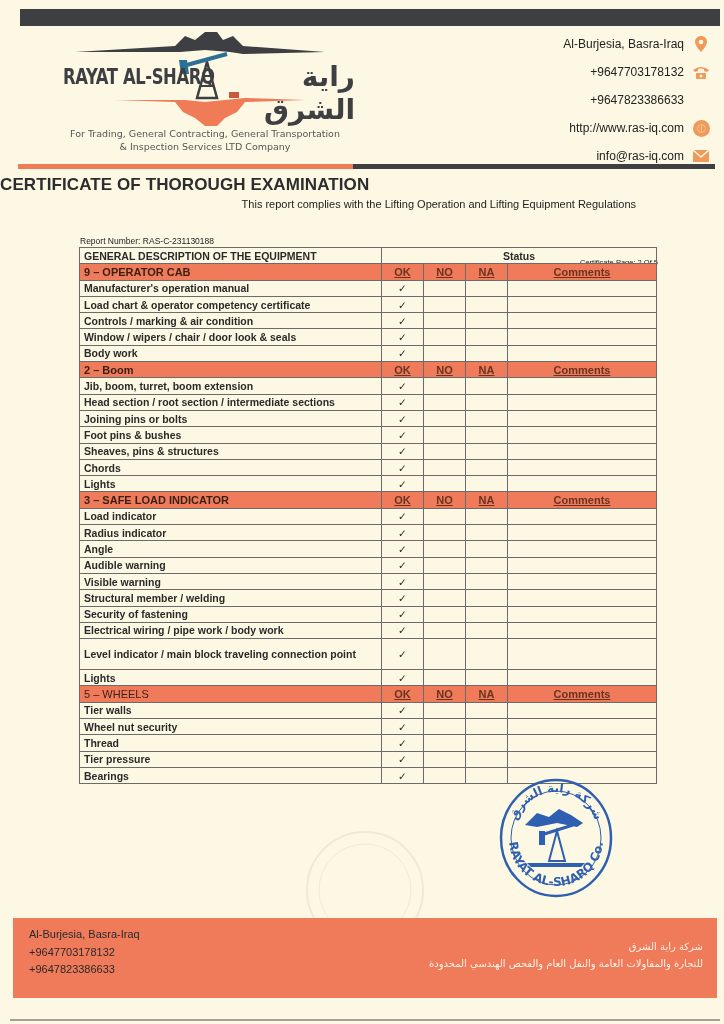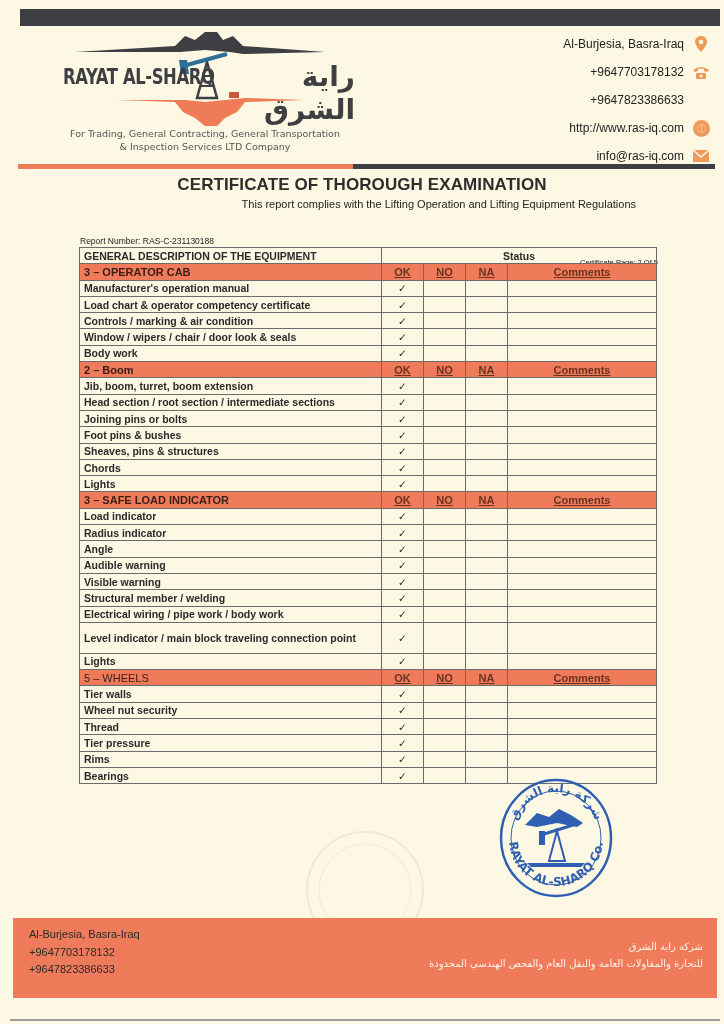--- a/index.html
+++ b/index.html
@@ -40,21 +40,21 @@
     display: flex; justify-content: flex-end; align-items: center;
     height: 28px; font-size: 12px; color: #222;
   }
   .contact-row .ic { width: 18px; height: 18px; margin-left: 8px; display: inline-flex; align-items: center; justify-content: center; }
   .contact-row .ic.empty { visibility: hidden; }
 
   .divider-orange { position: absolute; left: 18px; top: 164px; width: 335px; height: 5px; background: #ef7b57; }
   .divider-dark { position: absolute; left: 353px; top: 164px; width: 362px; height: 5px; background: #3d3f42; }
 
   .title {
-    position: absolute; left: 0; top: 175px; width: 724px; text-align: center;
+    position: absolute; left: 0; top: 175px; width: 724px; 
     font-weight: bold; font-size: 17px; color: #2d2d2d; letter-spacing: 0.1px;
   }
   .subtitle {
     position: absolute; left: 0; top: 198px; width: 636px; text-align: right;
     font-size: 11px; color: #222;
   }
   .report-no { position: absolute; left: 80px; top: 236px; font-size: 8.5px; color: #222; }
   .cert-page { position: absolute; right: 66px; top: 238px; font-size: 7.5px; color: #222; margin-top: 20px; }
 
   
@@ -180,21 +180,21 @@
       <col style="width:42px">
       <col style="width:42px">
       <col style="width:149px">
   </colgroup>
   <tbody id="tbody">
     <tr>
       <td>GENERAL DESCRIPTION OF THE EQUIPMENT</td>
       <td colspan="4" class="hdr-status">Status</td>
     </tr>
   <tr class="sec">
-        <td class="sec-title">3 – OPERATOR CAB</td>
+        <td class="sec-title">9 – OPERATOR CAB</td>
         <td class="c">OK</td>
         <td class="c">NO</td>
         <td class="c">NA</td>
         <td class="c">Comments</td>
       </tr>
       <tr>
         <td>Manufacturer's operation manual</td>
         <td class="c check">✓</td>
         <td class="c"></td>
         <td class="c"></td>
@@ -327,20 +327,27 @@
         <td class="c"></td>
       </tr>
       <tr>
         <td>Structural member / welding</td>
         <td class="c check">✓</td>
         <td class="c"></td>
         <td class="c"></td>
         <td class="c"></td>
       </tr>
       <tr>
+        <td>Security of fastening</td>
+        <td class="c check">✓</td>
+        <td class="c"></td>
+        <td class="c"></td>
+        <td class="c"></td>
+      </tr>
+      <tr>
         <td>Electrical wiring / pipe work / body work</td>
         <td class="c check">✓</td>
         <td class="c"></td>
         <td class="c"></td>
         <td class="c"></td>
       </tr>
       <tr class="tall">
         <td>Level indicator / main block traveling connection point</td>
         <td class="c check">✓</td>
         <td class="c"></td>
@@ -377,27 +384,20 @@
       </tr>
       <tr>
         <td>Thread</td>
         <td class="c check">✓</td>
         <td class="c"></td>
         <td class="c"></td>
         <td class="c"></td>
       </tr>
       <tr>
         <td>Tier pressure</td>
-        <td class="c check">✓</td>
-        <td class="c"></td>
-        <td class="c"></td>
-        <td class="c"></td>
-      </tr>
-      <tr>
-        <td>Rims</td>
         <td class="c check">✓</td>
         <td class="c"></td>
         <td class="c"></td>
         <td class="c"></td>
       </tr>
       <tr>
         <td>Bearings</td>
         <td class="c check">✓</td>
         <td class="c"></td>
         <td class="c"></td>

